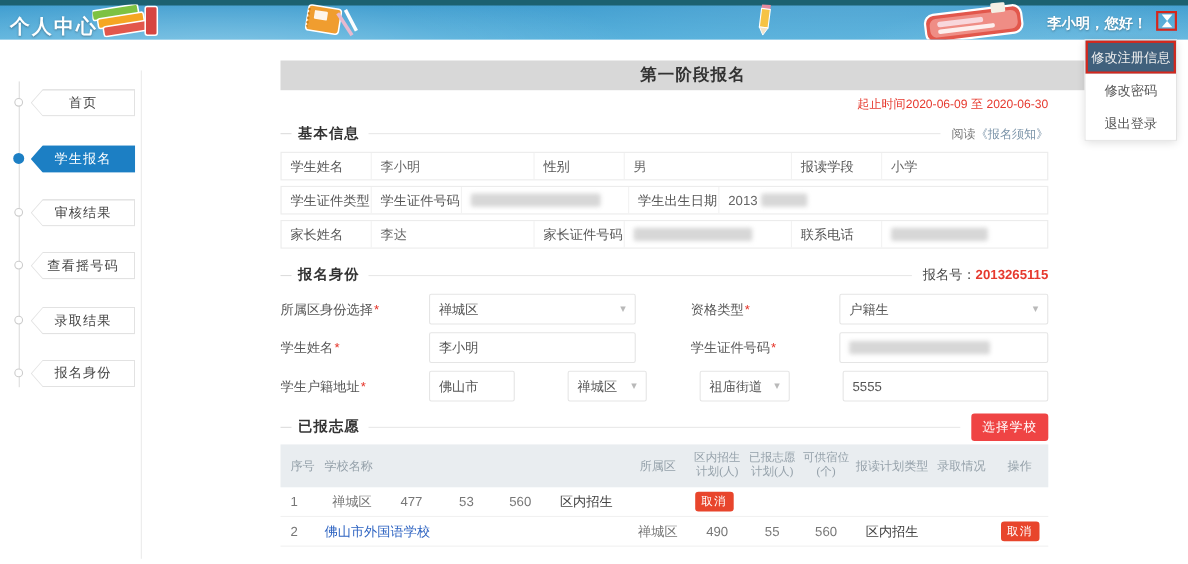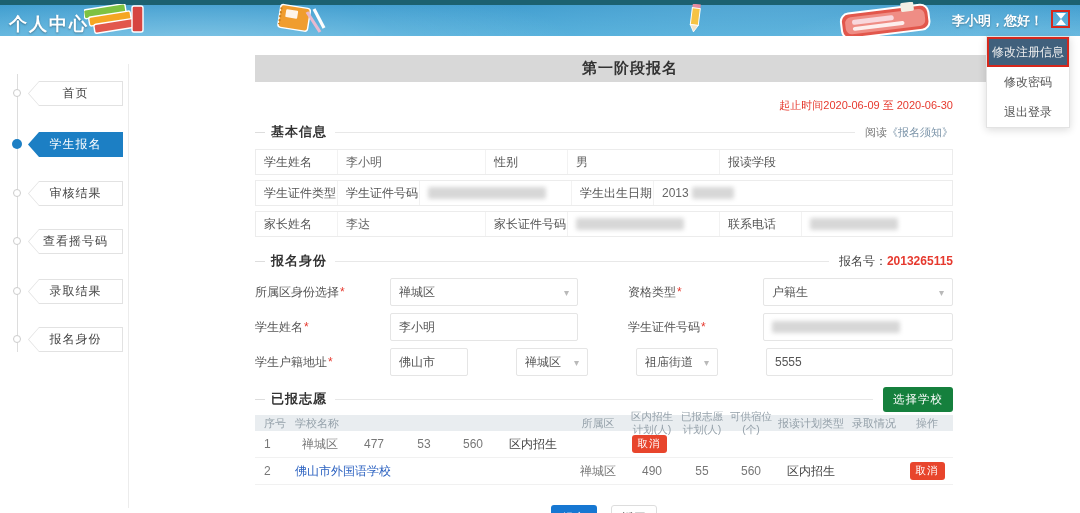--- a/index.html
+++ b/index.html
@@ -49,21 +49,21 @@
   .side-item.active .tag-outer, .side-item.active .tag-inner { background:#1c7fc4; color:#fff; }
   .dot { position:absolute; left:13px; width:8px; height:8px; border-radius:50%; background:#fff; border:1px solid #ccc; }
   .dot.filled { left:12px; width:10px; height:10px; background:#1c7fc4; border:none; }
   .v-divider { position:absolute; left:128px; top:64px; width:1px; height:444px; background:#ececec; }
 
   
   .main { position:absolute; left:255px; top:55px; width:750px; }
   .title-bar { width:750px; height:27px; background:#d8d8d8; display:flex; align-items:center; justify-content:center;
                font-size:15px; font-weight:bold; color:#333; letter-spacing:1px; }
   .content { width:698px; }
-  .date-line { text-align:right; color:#e6392e; font-size:11px; margin-top:16px; }
+  .date-line { text-align:right; color:#e6392e; font-size:11px; margin-top:5px; }
 
   .sec { display:flex; align-items:center; margin-top:9px; margin-bottom:7px; height:20px; }
   .sec::before { content:""; width:10px; height:1px; background:#ddd; margin-right:6px; }
   .sec-title { font-size:13px; font-weight:bold; color:#333; margin-right:8px; letter-spacing:1px; }
   .sec-line { flex:1; height:1px; background:#e8e8e8; }
   .sec-right { margin-left:10px; font-size:11px; color:#777; display:flex; align-items:center; }
   .notice-link { color:#7a93a8; cursor:pointer; }
   .regno-label { color:#444; font-size:12px; }
   .regno { color:#e6392e; font-weight:bold; font-size:12px; }
 
@@ -81,22 +81,22 @@
   .f-label { width:95px; color:#555; }
   .star { color:#e6392e; margin-left:1px; }
   .f-box { border:1px solid #e5e5e5; border-radius:2px; height:28px; display:flex; align-items:center;
            padding:0 8px; color:#555; background:#fff; }
   .arrow { margin-left:auto; color:#b9b9b9; font-size:10px; }
   .c-w188 { width:188px; } .c-flex { flex:1; }
   .ml10 { margin-left:10px; } .ml8 { margin-left:8px; }
   .c-w78 { width:78px; } .c-w72 { width:72px; } .c-w82 { width:82px; }
 
   
-  .btn-choose { background:#15803d; color:#fff; font-size:11.5px; padding:5px 10px; border-radius:3px; border:none; cursor:pointer; letter-spacing:1px; }
-  .vt-head { display:flex; background:#e9edf0; color:#95a1aa; height:16px; align-items:center; font-size:11px; margin-top:2px; }
+  .btn-choose { background:#ef4444; color:#fff; font-size:11.5px; padding:5px 10px; border-radius:3px; border:none; cursor:pointer; letter-spacing:1px; }
+  .vt-head { display:flex; background:#e9edf0; color:#95a1aa; height:39px; align-items:center; font-size:11px; margin-top:2px;font-family:Liberation Serif, serif; }
   .vt-row  { display:flex; height:27px; align-items:center; border-bottom:1px solid #f1f1f1; font-size:12px; }
   .c-no { width:36px; padding-left:9px; }
   .c-school { width:278px; padding-left:4px; }
   .c-district { width:58px; text-align:center; }
   .c-num { width:50px; text-align:center; }
   .c-beds { width:48px; text-align:center; }
   .c-plan { width:72px; text-align:center; }
   .c-adm { width:54px; text-align:center; }
   .c-act { width:52px; text-align:center; }
   .h2line { display:flex; flex-direction:column; justify-content:center; line-height:1.2; font-size:10.5px; }
@@ -225,20 +225,21 @@
         <span class="notice-link">《报名须知》</span>
       </span>
     </div>
 
     <div class="info-row">
       <div class="i-cell i-label">学生姓名</div>
       <div class="i-cell i-val w1">李小明</div>
       <div class="i-cell i-label">性别</div>
       <div class="i-cell i-val w2">男</div>
       <div class="i-cell i-label">报读学段</div>
+      <div class="i-cell i-val w3">小学</div>
     </div>
     <div class="info-row">
       <div class="i-cell i-label">学生证件类型</div>
       <div class="i-cell i-label">学生证件号码</div>
       <div class="i-cell i-val w2">
           <span class="blob" style="width:118px;"></span>
         </div>
       <div class="i-cell i-label">学生出生日期</div>
       <div class="i-cell i-val w3">
         <span>2013</span>&nbsp;<span class="blob" style="width:42px;"></span>

